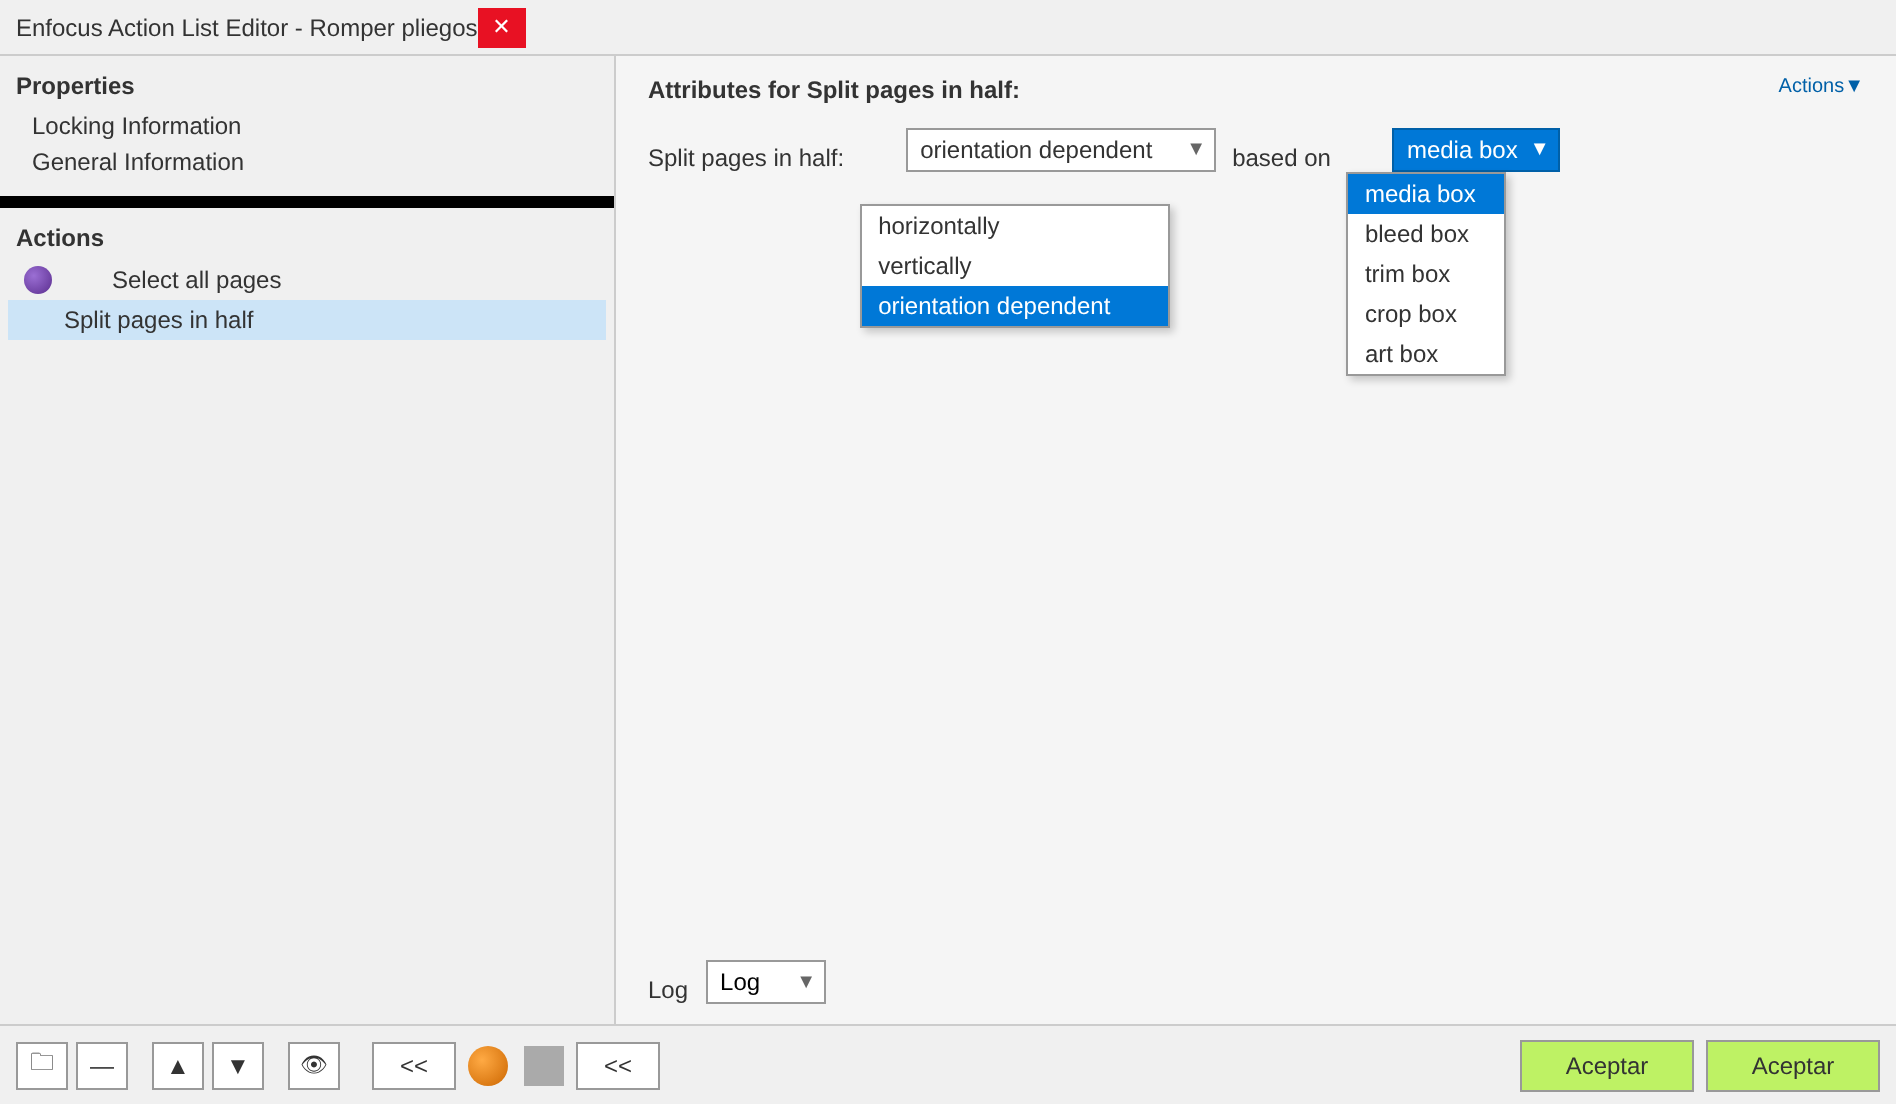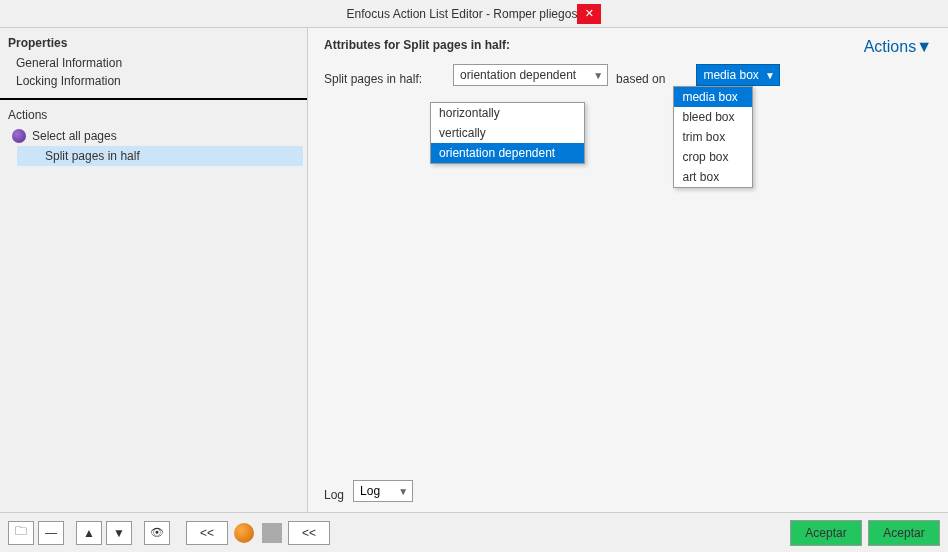--- a/index.html
+++ b/index.html
@@ -5,21 +5,21 @@
     * { box-sizing: border-box; margin: 0; padding: 0; font-family: 'Segoe UI', Tahoma, sans-serif; font-size: 12px; }
     body { background: #f0f0f0; width: 948px; height: 552px; overflow: hidden; }
 
     
     .title-bar {
       background: #f0f0f0;
       border-bottom: 1px solid #ccc;
       padding: 4px 8px;
       display: flex;
       align-items: center;
-      justify-content: center;
+      justify-content: flex-start;
       height: 28px;
     }
     .title-bar-text { font-size: 12px; color: #333; }
     .title-bar-close {
       background: #e81123;
       color: white;
       border: none;
       width: 24px;
       height: 20px;
       cursor: pointer;
@@ -38,34 +38,34 @@
     
     .left-panel {
       width: 308px;
       border-right: 1px solid #ccc;
       background: #f0f0f0;
       display: flex;
       flex-direction: column;
     }
     .properties-section {
       padding: 8px;
-      border-bottom: 2px solid #000000;
+      border-bottom: 6px solid #000000;
     }
     .properties-title { font-weight: bold; margin-bottom: 4px; color: #333; }
     .properties-item { padding: 2px 8px; color: #333; cursor: pointer; }
 
     .actions-section { padding: 4px; flex: 1; }
-    .actions-title { font-weight: normal; padding: 4px 4px 4px 4px; color: #333; }
+    .actions-title { font-weight: bold; padding: 4px 4px 4px 4px; color: #333; }
     .action-item {
       padding: 3px 8px 3px 28px;
       cursor: pointer;
       color: #333;
       display: flex;
       align-items: center;
-      gap: 0;
+      gap: 24px;
     }
     .action-item.selected { background: #cce4f7; }
     .action-item-icon {
       width: 14px;
       height: 14px;
       border-radius: 50%;
       background: radial-gradient(circle at 35% 35%, #9b6fd4, #5a2d8e);
       flex-shrink: 0;
       margin-left: -20px;
       margin-right: 6px;
@@ -148,21 +148,21 @@
     }
 
     
     .actions-link {
       position: absolute;
       top: 10px;
       right: 16px;
       color: #0060a8;
       cursor: pointer;
       text-decoration: none;
-      font-size: 16px;
+      font-size: 10px;
     }
 
     
     .log-row {
       position: absolute;
       bottom: 10px;
       left: 16px;
       display: flex;
       align-items: flex-end;
       gap: 9px;
@@ -220,56 +220,56 @@
     }
 
     
     .dialog-buttons {
       position: absolute;
       right: 8px;
       display: flex;
       gap: 6px;
     }
     .dialog-btn {
-      width: 72px;
+      width: 87px;
       height: 26px;
-      background: #22c55e;
+      background: #bef264;
       border: 1px solid #999;
       cursor: pointer;
       font-size: 12px;
       color: #333;
     }
   </style>
 </head>
 <body>
 
 <div class="title-bar">
   <span class="title-bar-text">Enfocus Action List Editor - Romper pliegos</span>
   <button class="title-bar-close">✕</button>
 </div>
 
 <div class="main-container">
 
   <div class="left-panel">
 
     <div class="properties-section">
       <div class="properties-title">Properties</div>
+      <div class="properties-item">Locking Information</div>
       <div class="properties-item">General Information</div>
-      <div class="properties-item">Locking Information</div>
     </div>
 
     <div class="actions-section">
       <div class="actions-title">Actions</div>
 
       <div class="action-item" style="display:flex;align-items:center;">
         <span class="action-item-icon"></span>
         <span>Select all pages</span>
       </div>
 
-      <div class="action-item selected" style="display:flex;align-items:center;padding-left:28px;margin-left:13px;">
+      <div class="action-item selected" style="display:flex;align-items:center;padding-left:28px;">
         <span>Split pages in half</span>
       </div>
     </div>
 
   </div>
 
   <div class="right-panel">
 
     <div class="attributes-title">Attributes for Split pages in half:</div>
 

